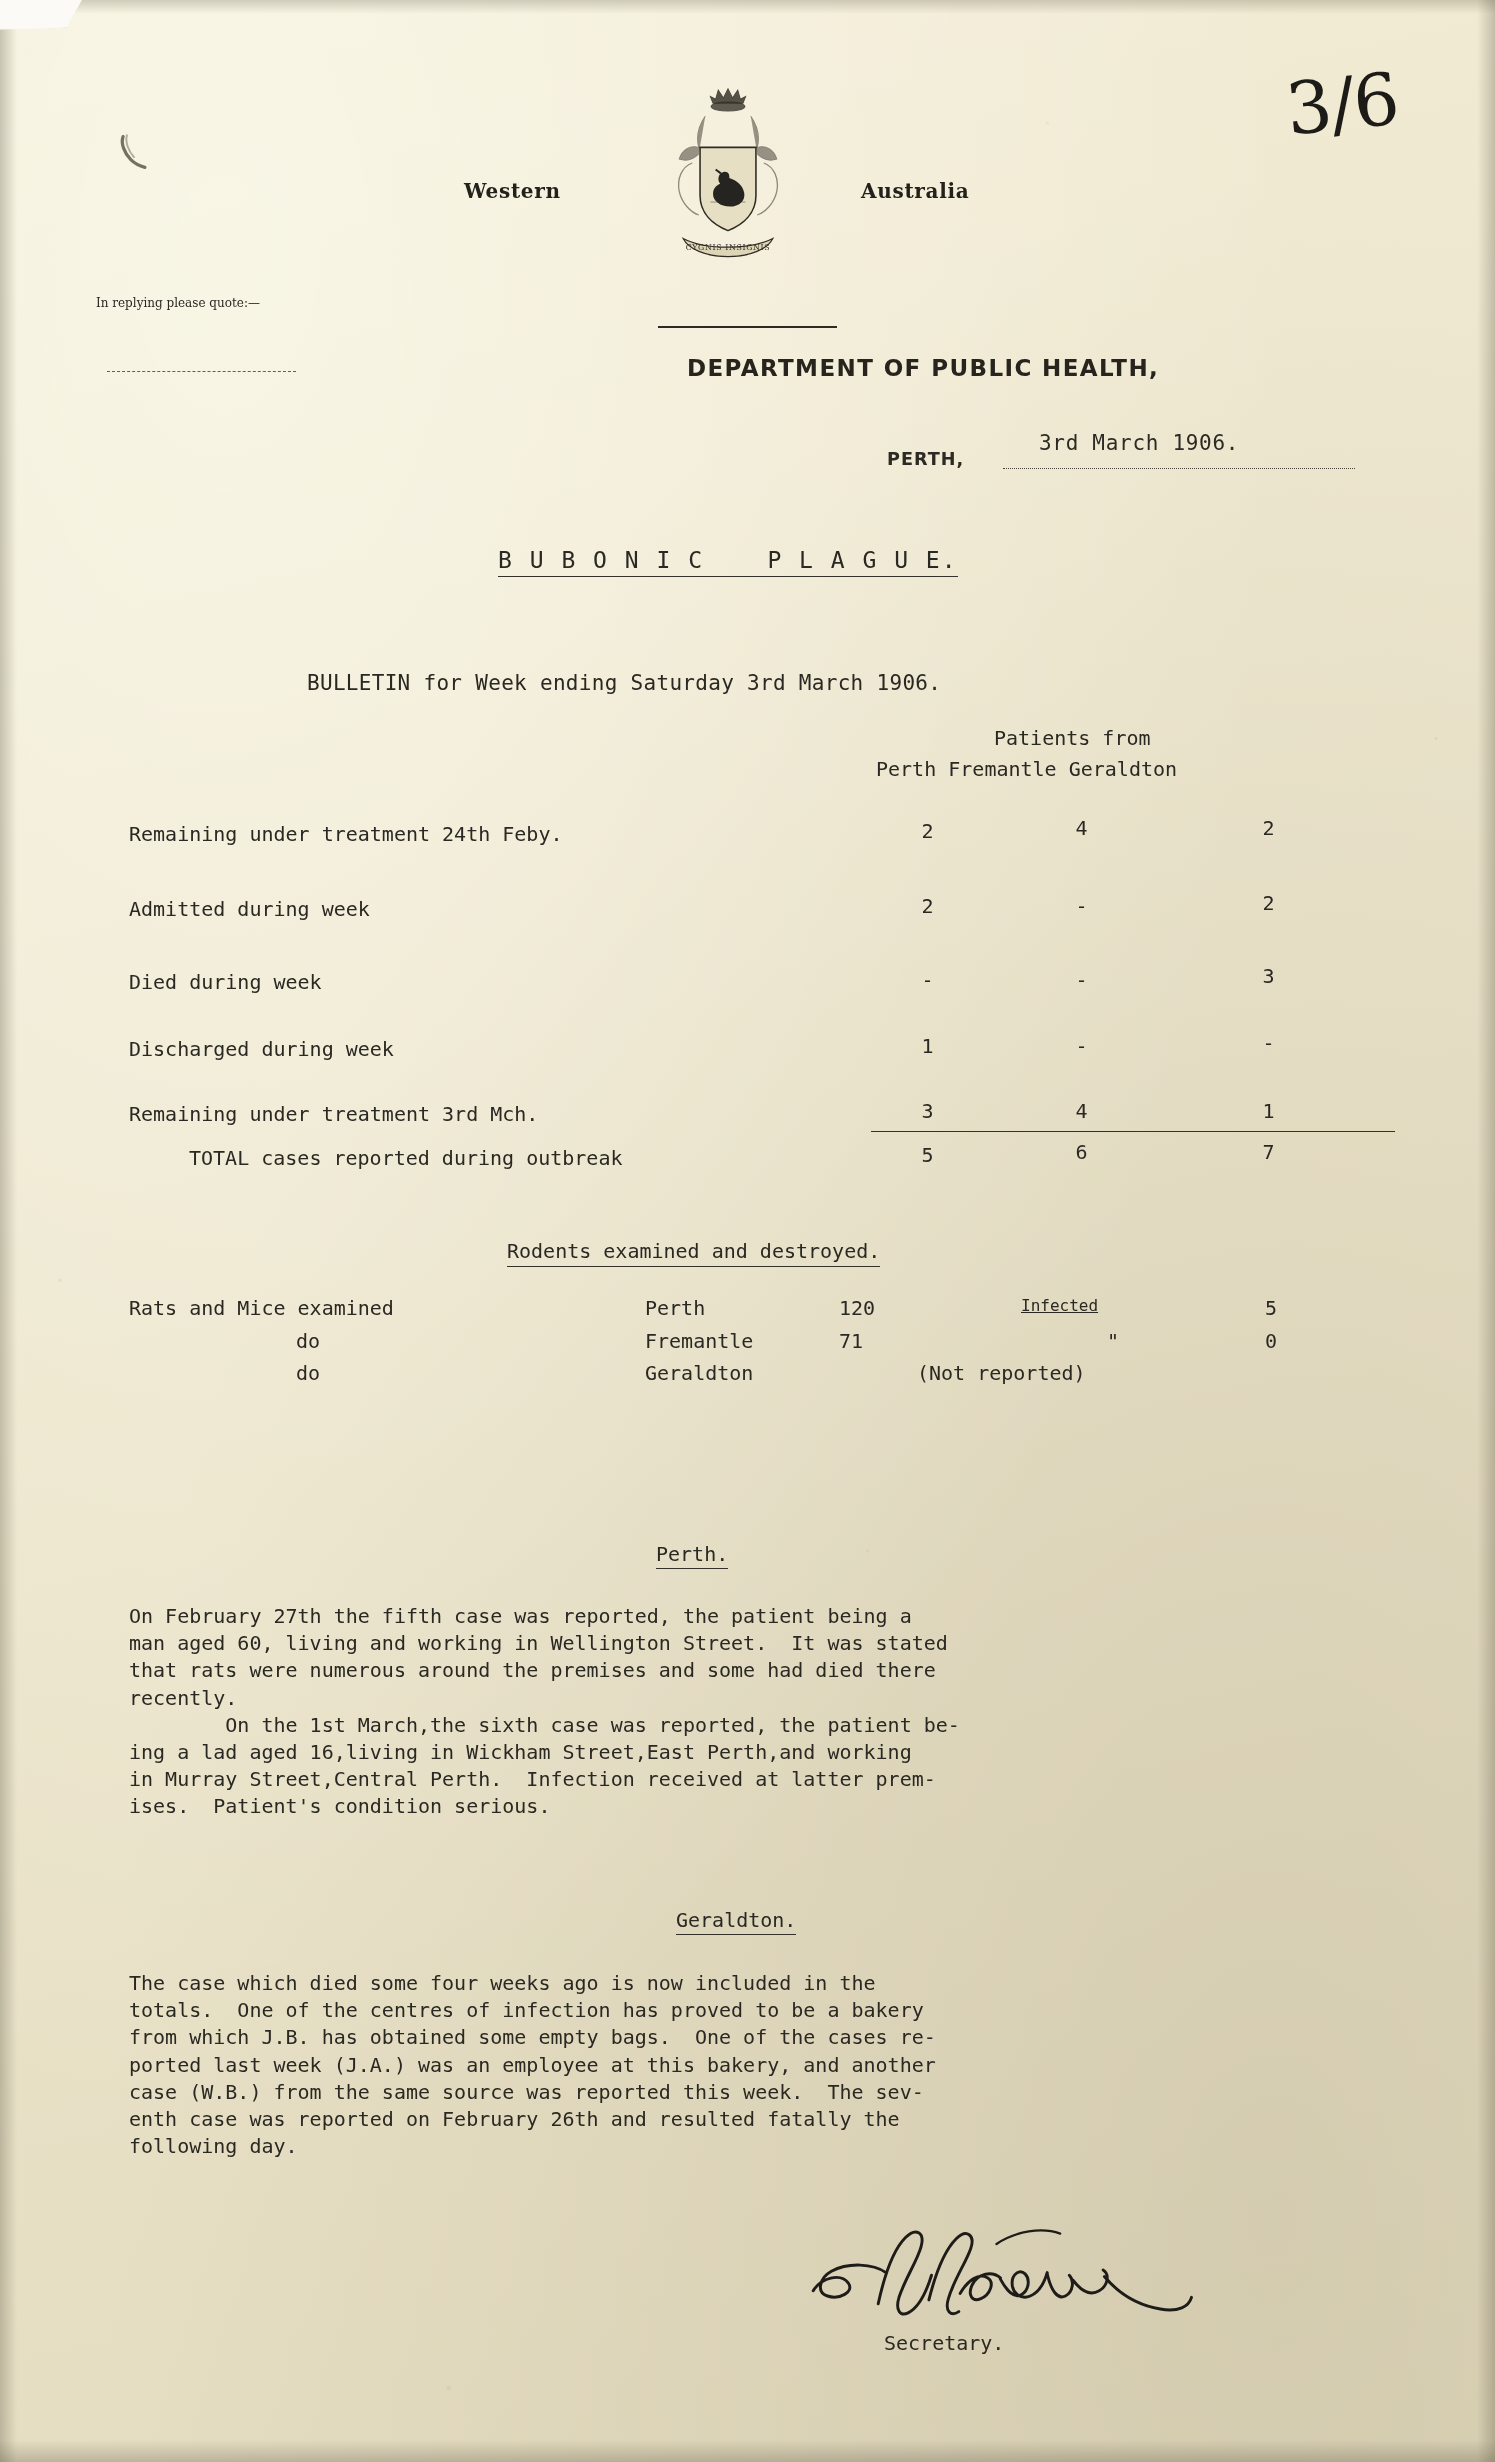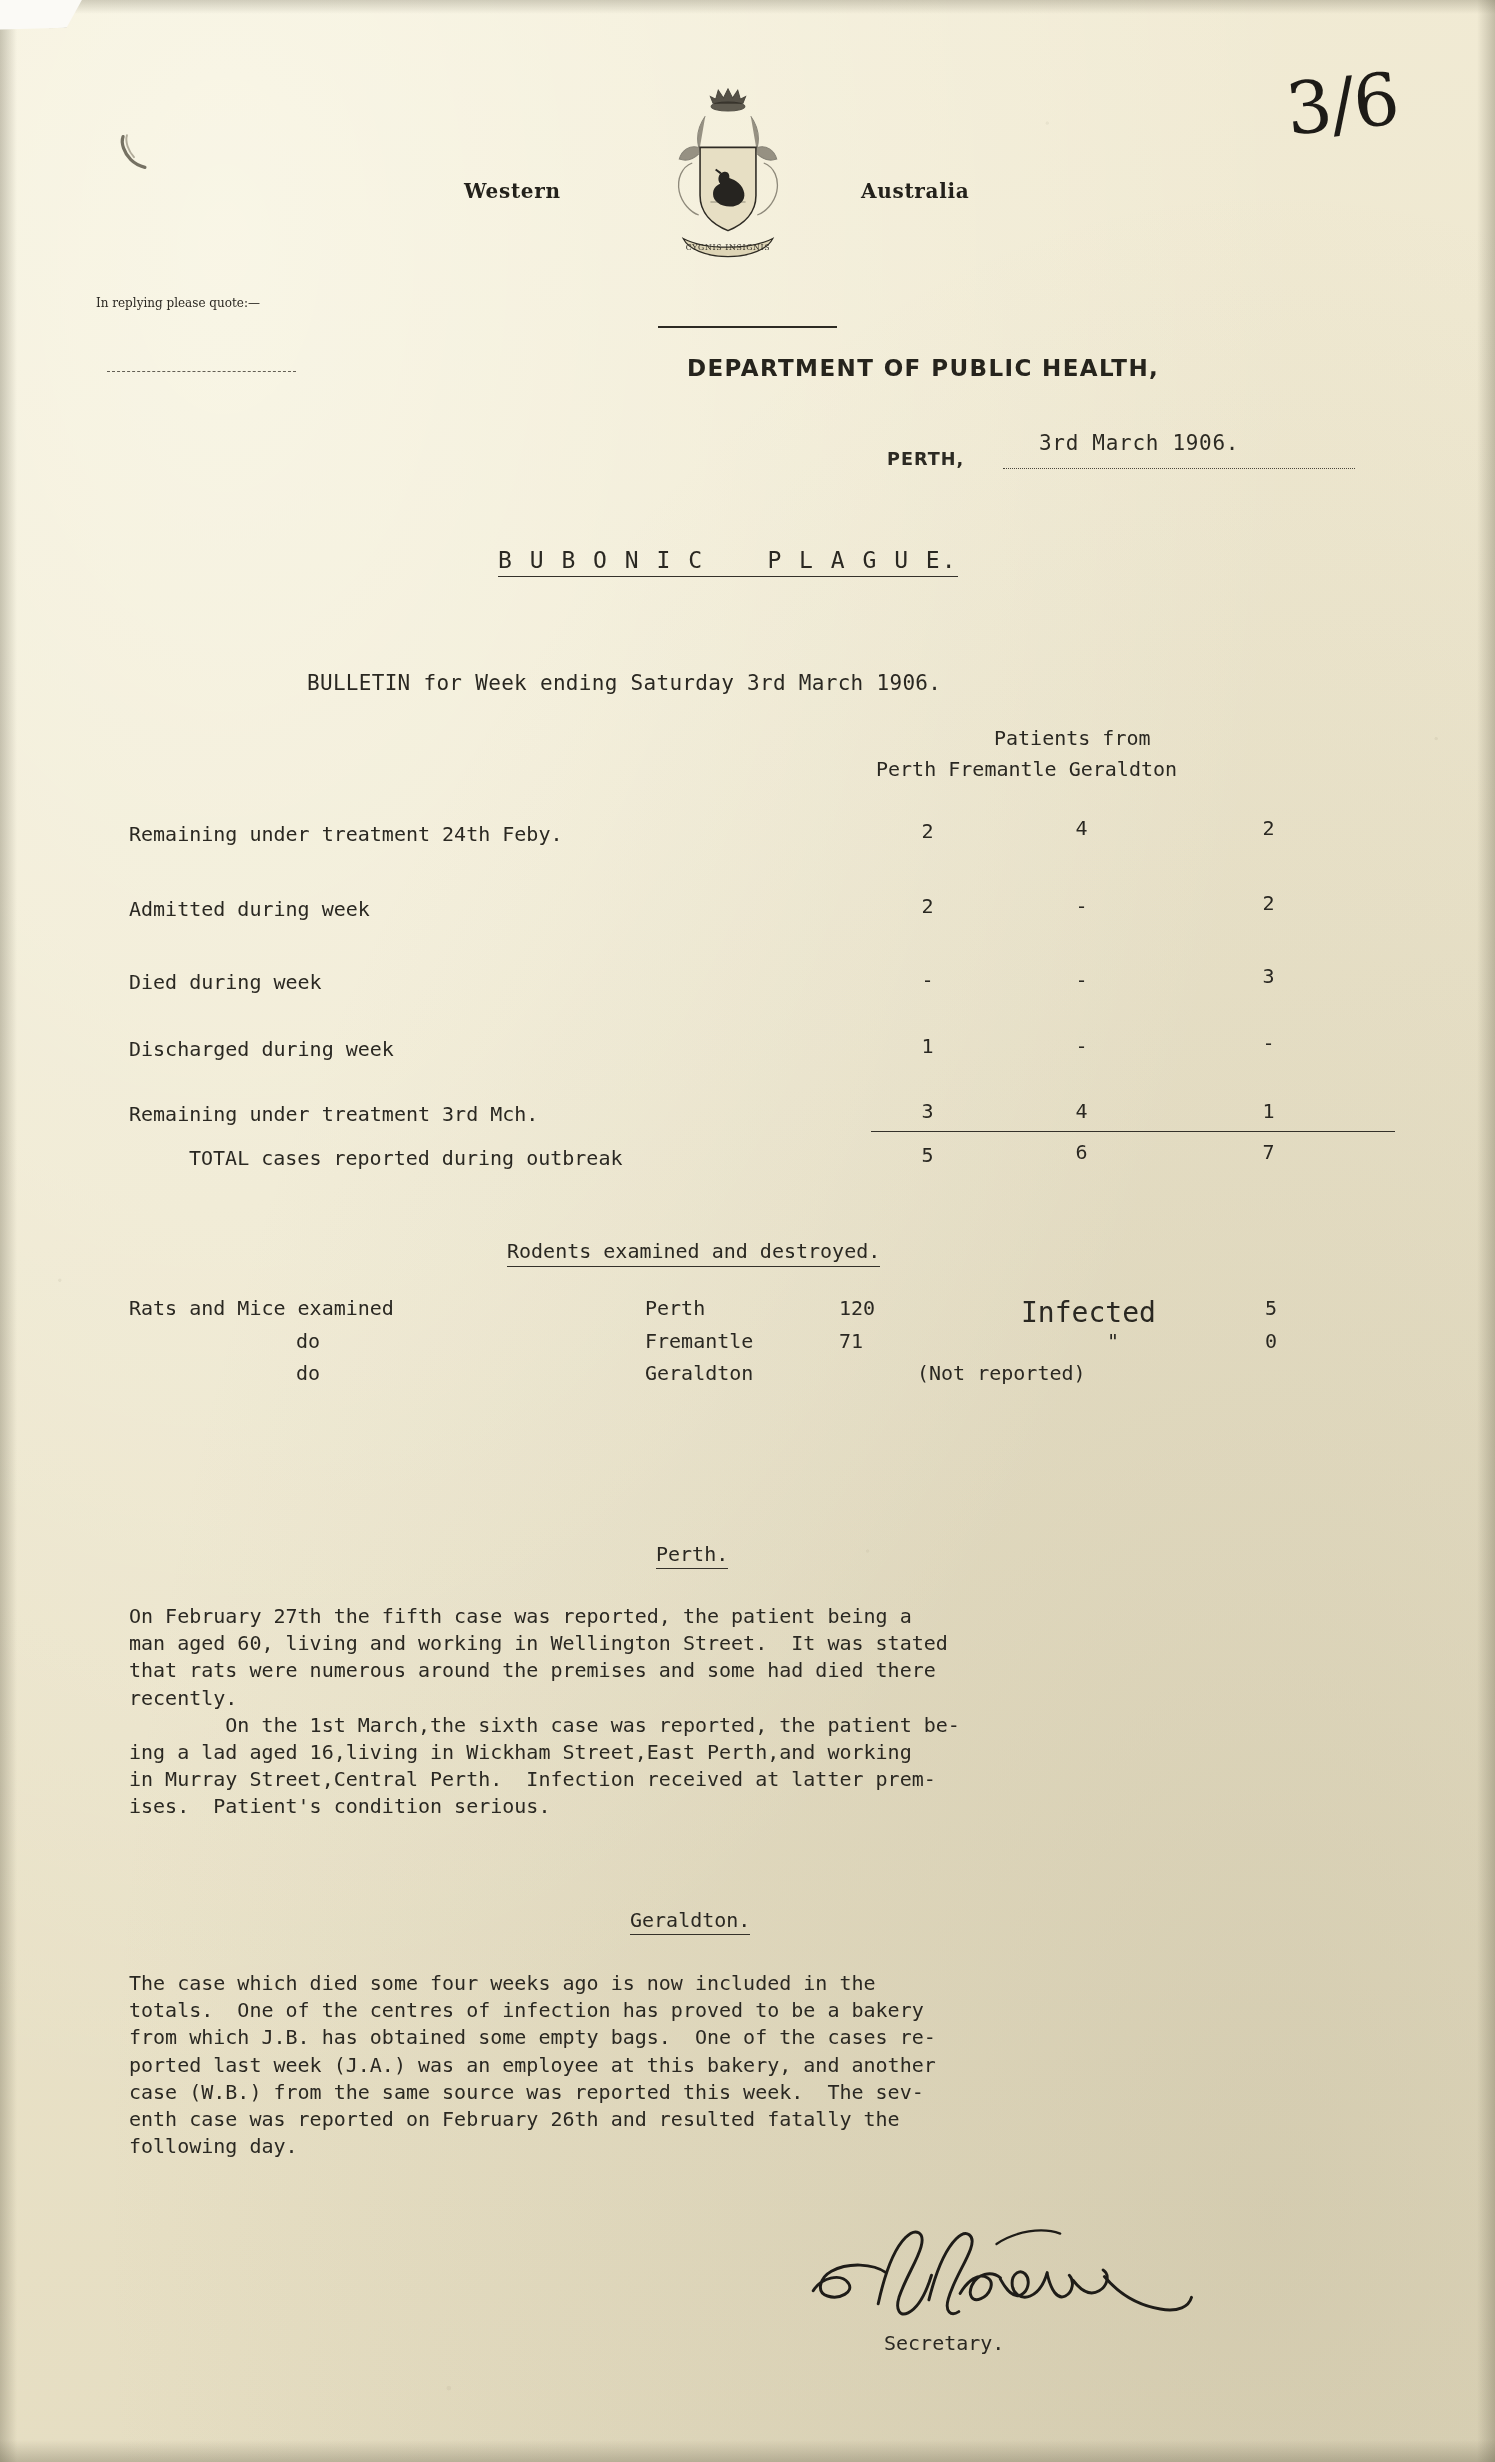--- a/index.html
+++ b/index.html
@@ -200,41 +200,41 @@
     padding-bottom: 2.6px;
   }
   .rod-l1 { left: 129px; top: 1296px; font-size: 20px; }
   .rod-l2 { left: 296px; top: 1329px; font-size: 20px; }
   .rod-l3 { left: 296px; top: 1361px; font-size: 20px; }
   .rod-city1 { left: 645px; top: 1296px; font-size: 20px; }
   .rod-city2 { left: 645px; top: 1329px; font-size: 20px; }
   .rod-city3 { left: 645px; top: 1361px; font-size: 20px; }
   .rod-n1 { left: 839px; top: 1296px; font-size: 20px; }
   .rod-n2 { left: 839px; top: 1329px; font-size: 20px; }
-  .rod-inf1 { left: 1021px; top: 1296px; font-size: 28px; }
+  .rod-inf1 { left: 1021px; top: 1296px; font-size: 16px; text-decoration: underline; }
   .rod-inf2 { left: 1107px; top: 1329px; font-size: 20px; }
   .rod-notrep { left: 917px; top: 1361px; font-size: 20px; }
   .rod-v1 { left: 1265px; top: 1296px; font-size: 20px; }
   .rod-v2 { left: 1265px; top: 1329px; font-size: 20px; }
 
   .para {
     font-size: 20px;
     line-height: 1.36;
     left: 129px;
     width: 1270px;
     white-space: pre-wrap;
   }
   .sub-perth {
     left: 656px; top: 1542px;
     font-size: 20px;
     border-bottom: 1.3px solid #34312a;
     padding-bottom: 2px;
   }
   .sub-geraldton {
-    left: 630px; top: 1908px;
+    left: 676px; top: 1908px;
     font-size: 20px;
     border-bottom: 1.3px solid #34312a;
     padding-bottom: 2px;
     text-align: right;
   }
   .signature {
     position: absolute;
     left: 801px; top: 2218px;
     width: 456px; height: 117px;
   }

